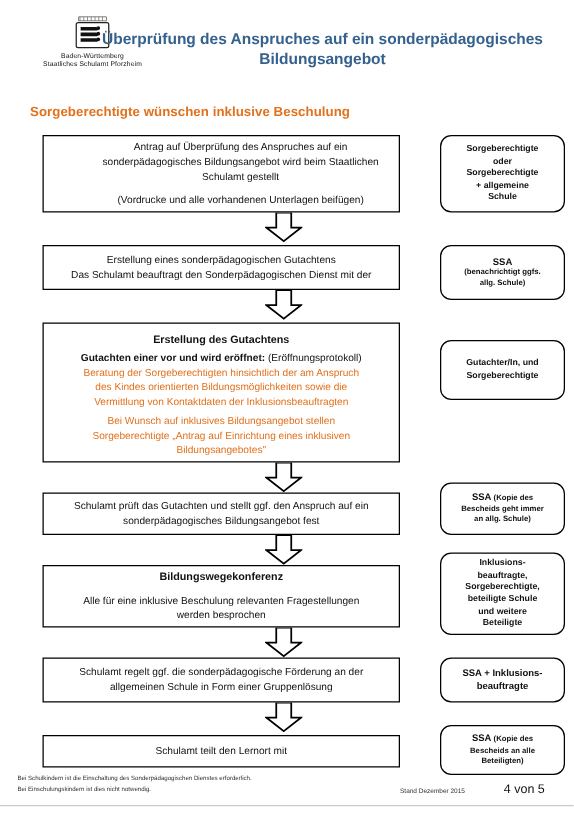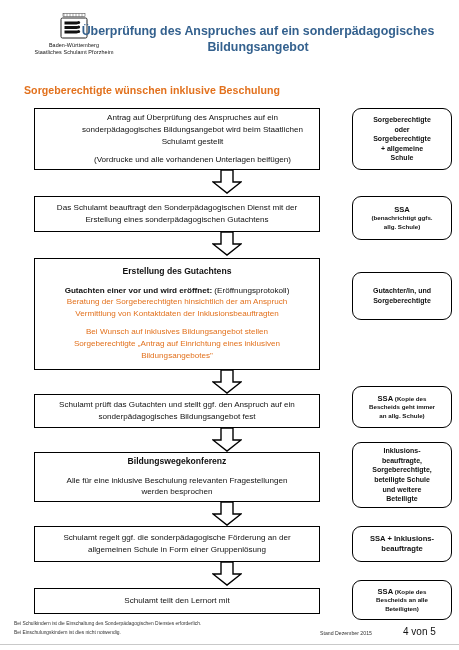--- a/index.html
+++ b/index.html
@@ -105,37 +105,38 @@
     <p>(Vordrucke und alle vorhandenen Unterlagen beifügen)</p>
   </div>
 
   <div class="arrow" style="top:170px;">
     <svg width="30" height="24" viewBox="0 0 30 24">
         <polygon points="9,0 21,0 21,12 29,12 15,23 1,12 9,12" fill="#fff" stroke="#000" stroke-width="1.4"></polygon>
       </svg>
   </div>
 
   <div class="fbox" style="top:196px;height:36px;">
+    <p>Erstellung eines sonderpädagogischen Gutachtens</p>
     <p>Das Schulamt beauftragt den Sonderpädagogischen Dienst mit der</p>
-    <p>Erstellung eines sonderpädagogischen Gutachtens</p>
   </div>
 
   <div class="arrow" style="top:232px;">
     <svg width="30" height="24" viewBox="0 0 30 24">
         <polygon points="9,0 21,0 21,12 29,12 15,23 1,12 9,12" fill="#fff" stroke="#000" stroke-width="1.4"></polygon>
       </svg>
   </div>
 
   <div class="fbox" style="top:258px;height:112px;justify-content:flex-start;padding-top:7px;">
     <p class="hdg">Erstellung des Gutachtens</p>
     <div class="gap"></div>
     <p>
       <span class="bold">Gutachten einer vor und wird eröffnet:</span><span> (Eröffnungsprotokoll)</span>
     </p>
     <p class="orange">Beratung der Sorgeberechtigten hinsichtlich der am Anspruch</p>
+    <p class="orange">des Kindes orientierten Bildungsmöglichkeiten sowie die</p>
     <p class="orange">Vermittlung von Kontaktdaten der Inklusionsbeauftragten</p>
     <div class="gap"></div>
     <p class="orange">Bei Wunsch auf inklusives Bildungsangebot stellen</p>
     <p class="orange">Sorgeberechtigte „Antrag auf Einrichtung eines inklusiven</p>
     <p class="orange">Bildungsangebotes"</p>
   </div>
 
   <div class="arrow" style="top:370px;">
     <svg width="30" height="24" viewBox="0 0 30 24">
         <polygon points="9,0 21,0 21,12 29,12 15,23 1,12 9,12" fill="#fff" stroke="#000" stroke-width="1.4"></polygon>

